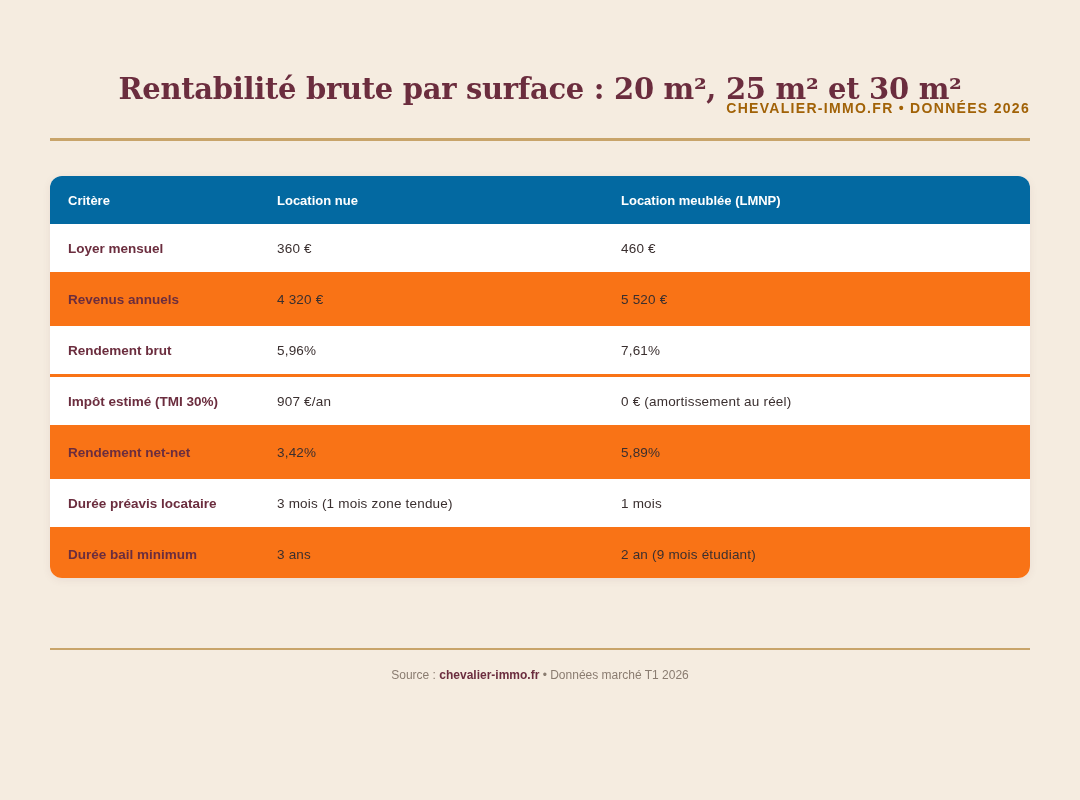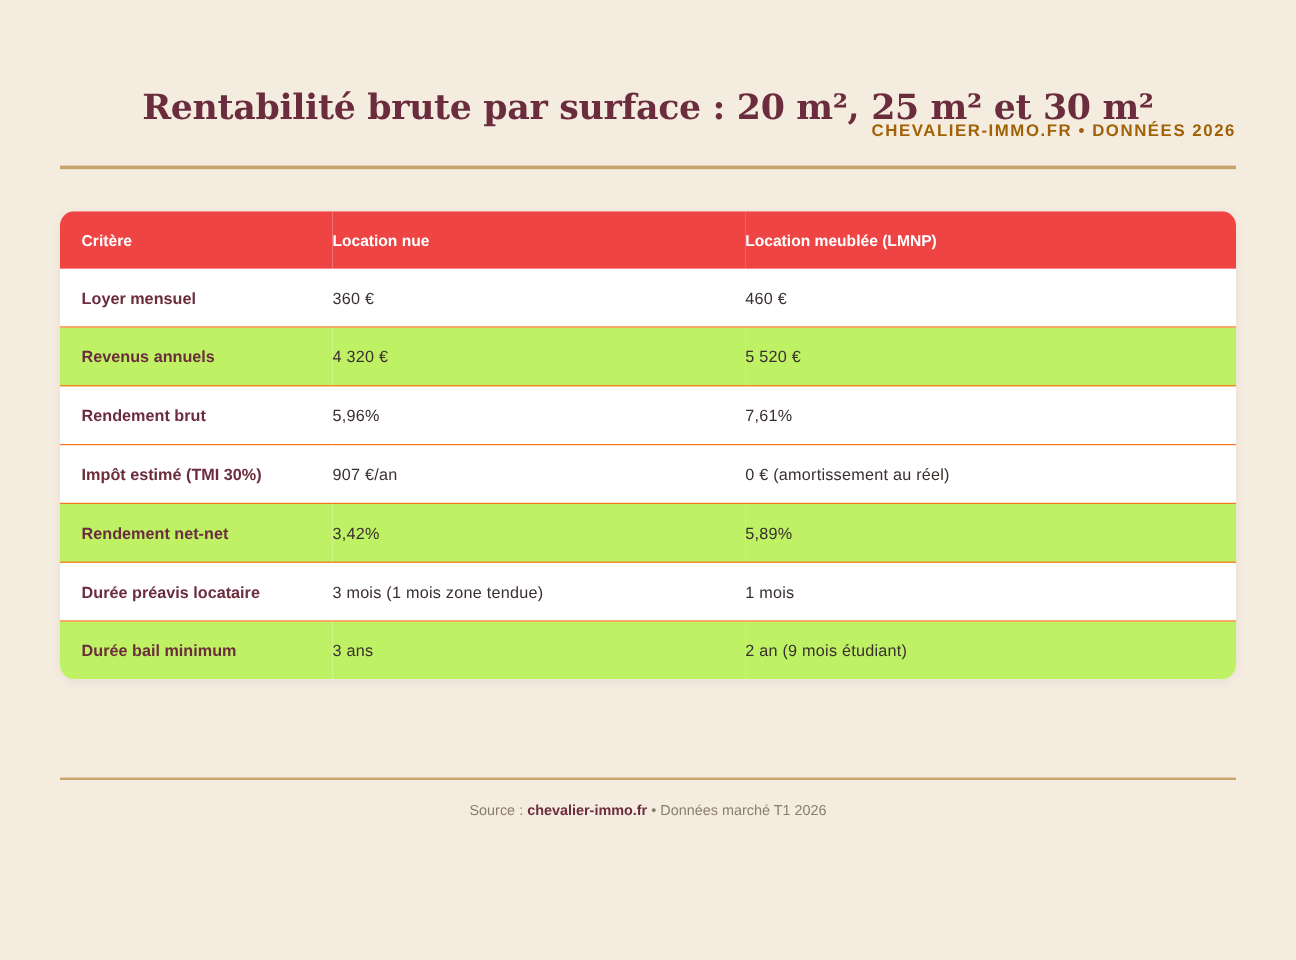--- a/index.html
+++ b/index.html
@@ -64,46 +64,46 @@
       overflow: hidden;
       box-shadow: 0 2px 8px rgba(107, 45, 62, 0.08);
       background: #ffffff;
     }
     table {
       width: 100%;
       border-collapse: collapse;
       table-layout: fixed;
     }
     th {
-      background: #ef4444;
+      background: #0369a1;
       color: #ffffff;
       font-size: 13px;
       font-weight: 700;
       text-align: left;
       height: 48px;
       padding: 0 0 0 18px;
     }
     th.c2, td.c2 { padding-left: 0; }
     th.c3, td.c3 { padding-left: 0; }
     td {
       font-size: 13.5px;
       height: 48px;
       padding: 0 0 0 18px;
       color: #3a2f2f;
-      border-bottom: 1px solid #f97316;
+      border-bottom: 3px solid #f97316;
       letter-spacing: 0.2px;
     }
     tr:last-child td { border-bottom: none; }
     td.c1 {
       color: #6b2d3e;
       font-weight: 700;
       letter-spacing: 0;
     }
     tr.odd td { background: #ffffff; }
-    tr.even td { background: #bef264; }
+    tr.even td { background: #f97316; }
     col.col1 { width: 227px; }
     col.col2 { width: 344px; }
     col.col3 { width: 409px; }
     .rule-bottom {
       position: absolute;
       top: 648px;
       left: 0;
       width: 980px;
       height: 2px;
       background: #c8a46a;

